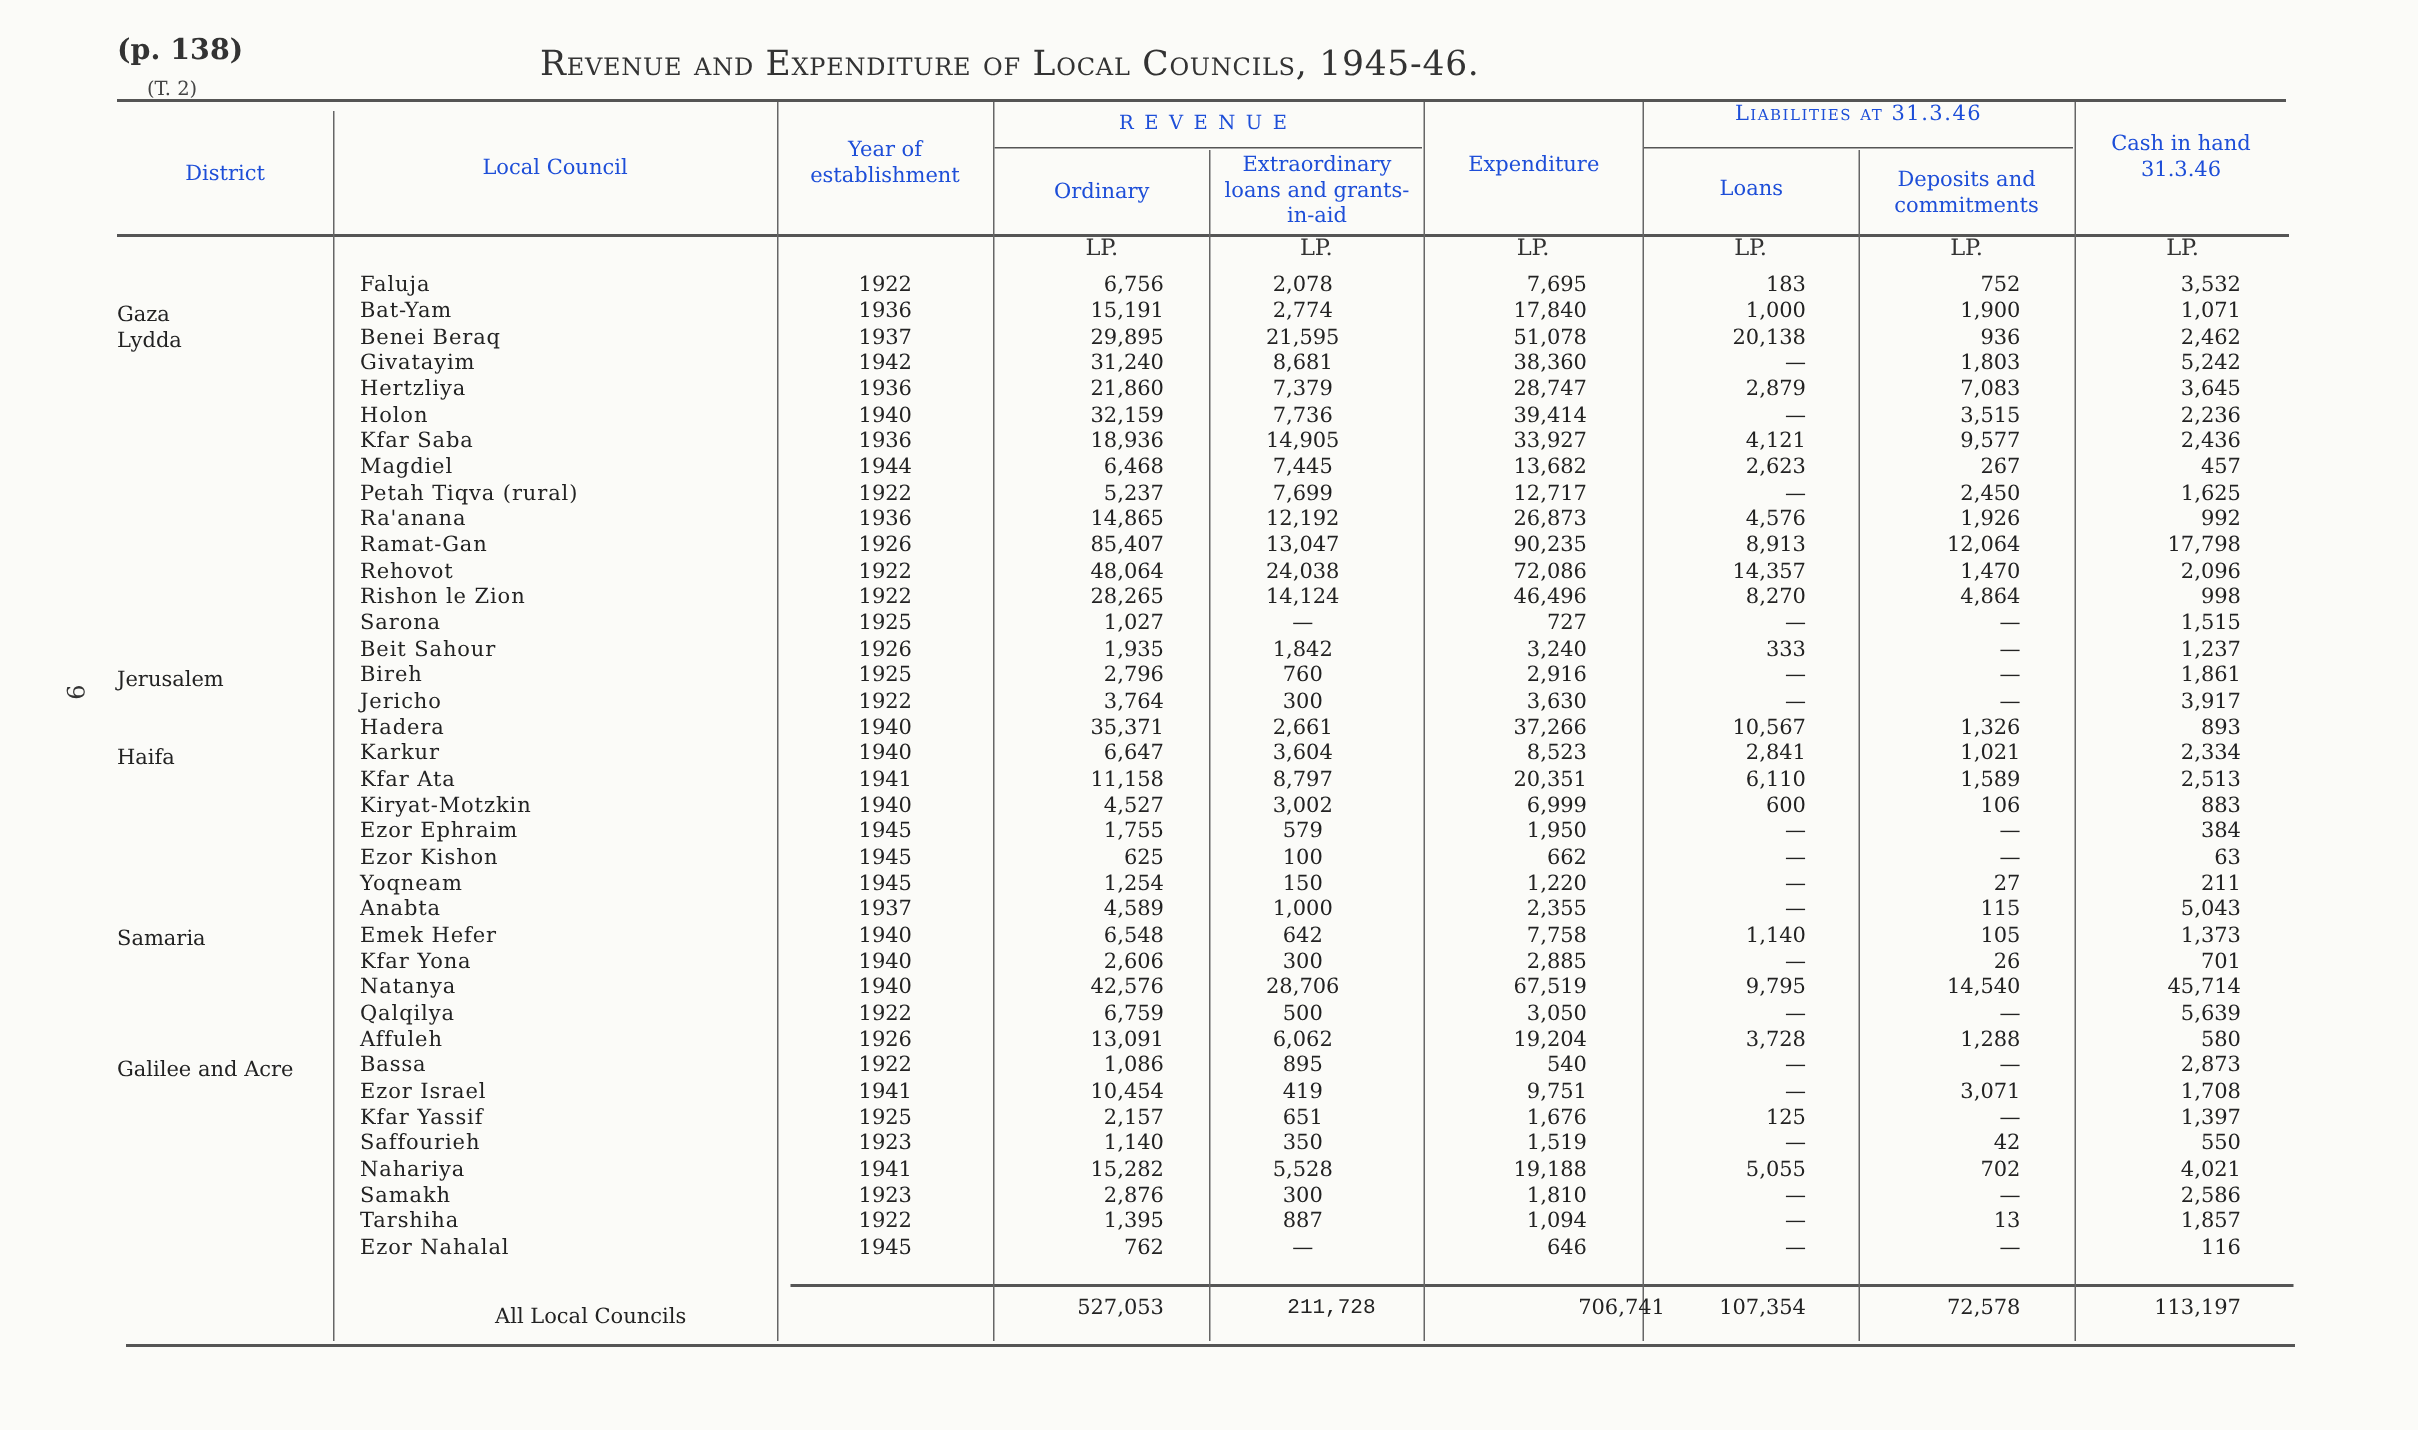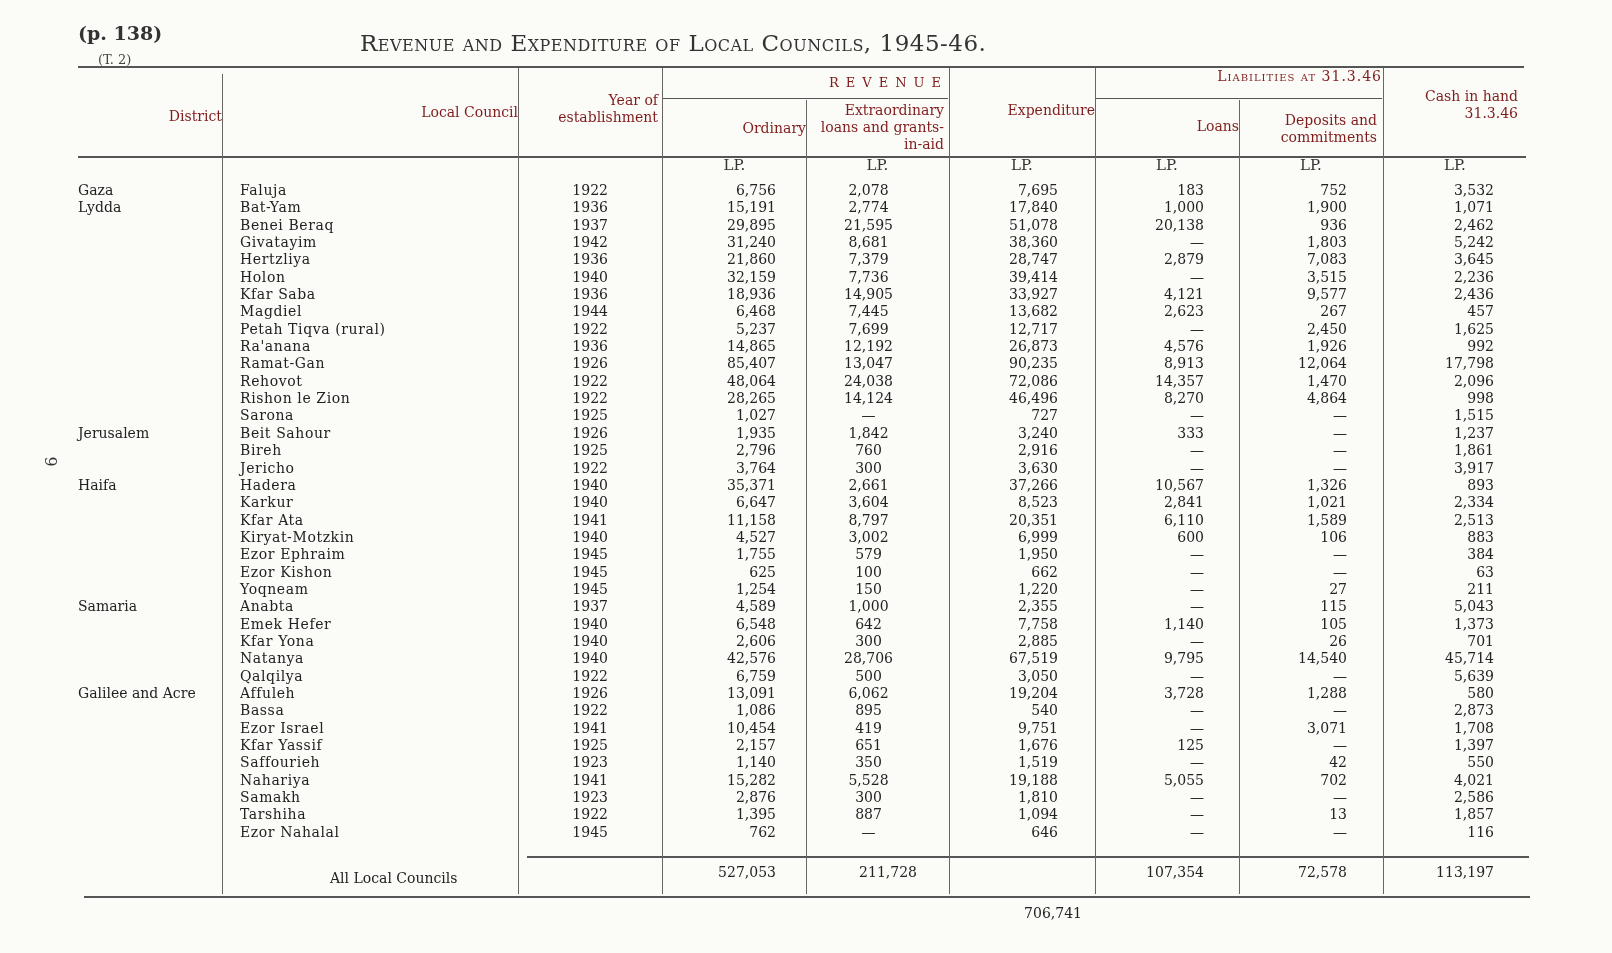--- a/index.html
+++ b/index.html
@@ -13,28 +13,28 @@
   .title {
     position: absolute; left: 360px; top: 30px; font-size: 23px; color: #333;
     font-variant: small-caps; letter-spacing: 0.5px;
   }
   .margin-num {
     position: absolute; left: 45px; top: 452px; font-size: 16px; color: #333;
     transform: rotate(90deg);
   }
   .rule { position: absolute; background: #555; height: 1.5px; }
   .vline { position: absolute; background: #666; width: 1px; }
-  .hdr { position: absolute; font-size: 14px; color: #7f1d1d; text-align: right; line-height: 17px; }
+  .hdr { position: absolute; font-size: 14px; color: #1d4ed8; text-align: center; line-height: 17px; }
   .rev-title { letter-spacing: 7px; font-size: 13px; }
   .sc { font-variant: small-caps; letter-spacing: 1px; }
   .unit { position: absolute; top: 156px; font-size: 15px; color: #333; text-align: center; }
   .rows { position: absolute; left: 0; top: 182px; width: 1612px; }
   .row { position: relative; height: 17.35px; font-size: 14px; line-height: 17px; }
   .row span { position: absolute; white-space: nowrap; }
-  .c-district { left: 78px; }
+  .c-district { left: 78px; margin-top: 20px; }
   .c-council { left: 240px; letter-spacing: 0.6px; }
   .c-year { left: 540px; width: 68px; text-align: right; }
   .c-ord { left: 680px; width: 96px; text-align: right; }
   .c-extra { left: 820px; width: 97px; text-align: center; }
   .c-exp { left: 960px; width: 98px; text-align: right; }
   .c-loans { left: 1100px; width: 104px; text-align: right; }
   .c-dep { left: 1245px; width: 102px; text-align: right; }
   .c-cash { left: 1390px; width: 104px; text-align: right; }
   .total-row { position: absolute; top: 864px; left: 0; width: 1612px; height: 24px; font-size: 14px; }
   .total-row span { position: absolute; white-space: nowrap; }
@@ -499,18 +499,18 @@
       <span class="c-exp">646</span>
       <span class="c-loans">—</span>
       <span class="c-dep">—</span>
       <span class="c-cash">116</span>
     </div>
   </div>
 
 <div class="total-row">
   <span style="left:330px;top:6px;">All Local Councils</span>
   <span style="left:680px;width:96px;text-align:right;">527,053</span>
-  <span style="left:820px;width:97px;text-align:right;">211,728</span>
-  <span style="left:984px;width:98px;text-align:right;margin-top:41px;">706,741</span>
+  <span style="left:820px;width:97px;text-align:right;font-family:Liberation Mono, monospace;">211,728</span>
+  <span style="left:1012px;width:98px;text-align:right;">706,741</span>
   <span style="left:1100px;width:104px;text-align:right;">107,354</span>
   <span style="left:1245px;width:102px;text-align:right;">72,578</span>
   <span style="left:1390px;width:104px;text-align:right;">113,197</span>
 </div>
 
 </body></html>

